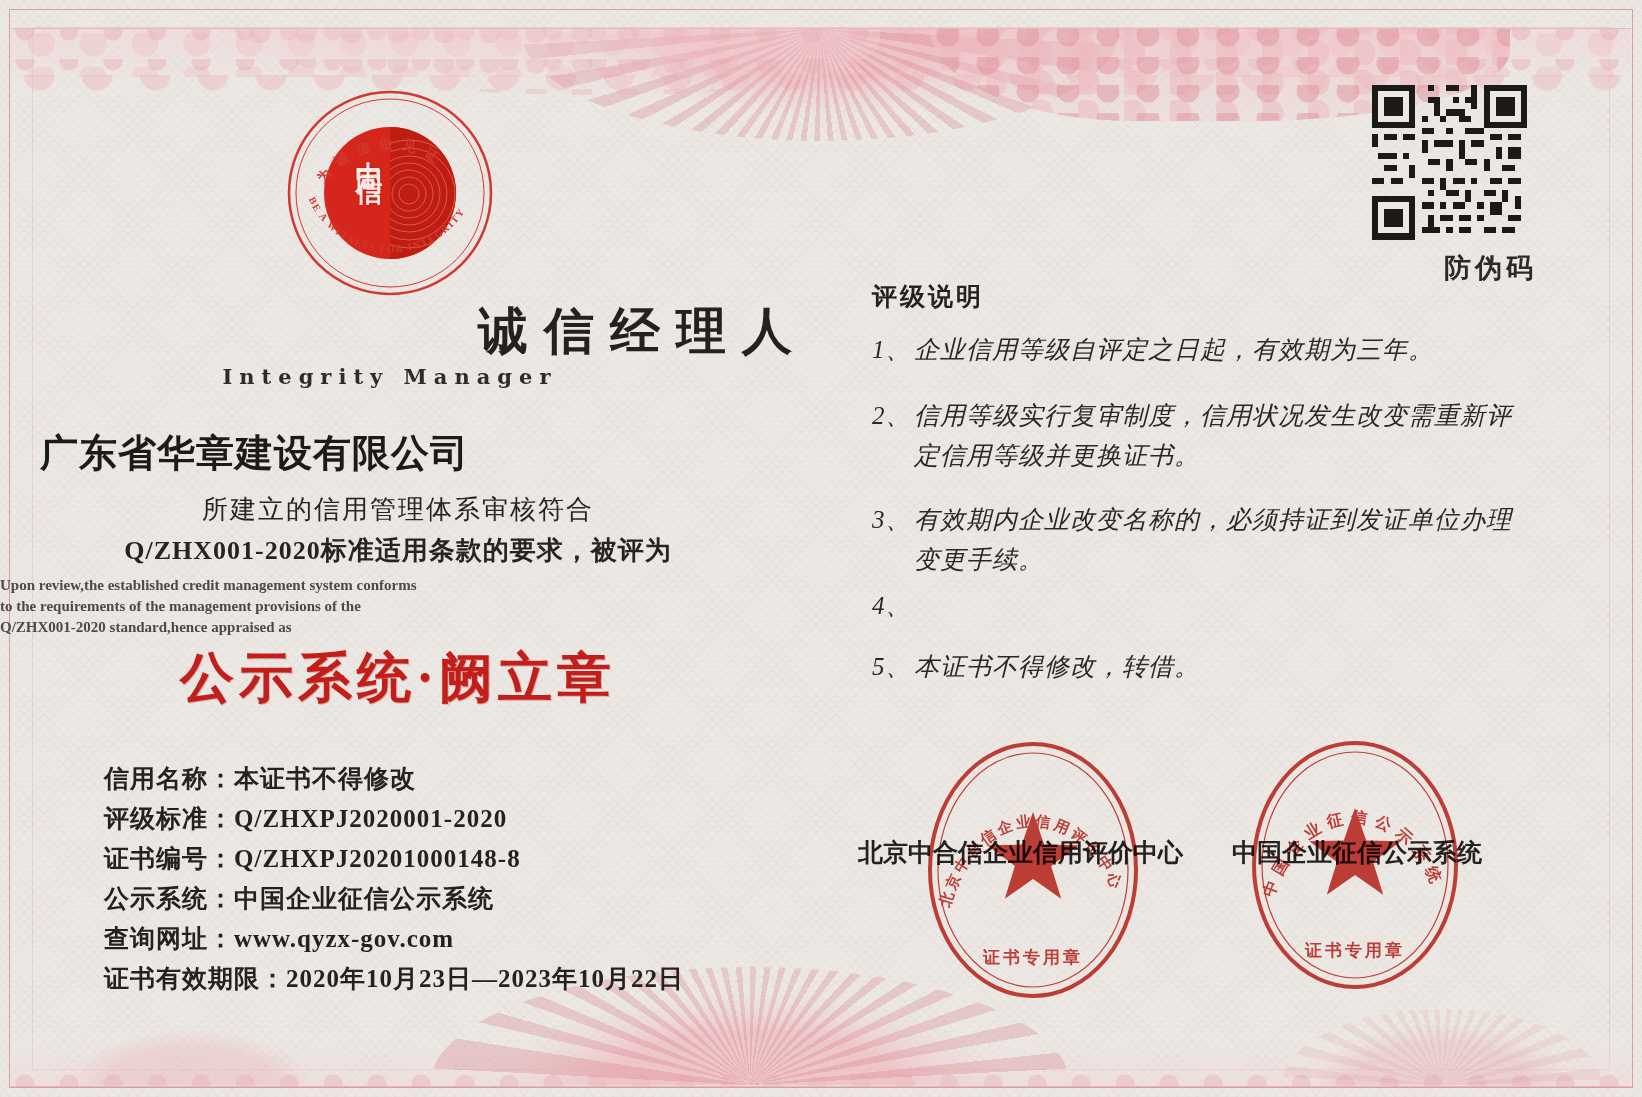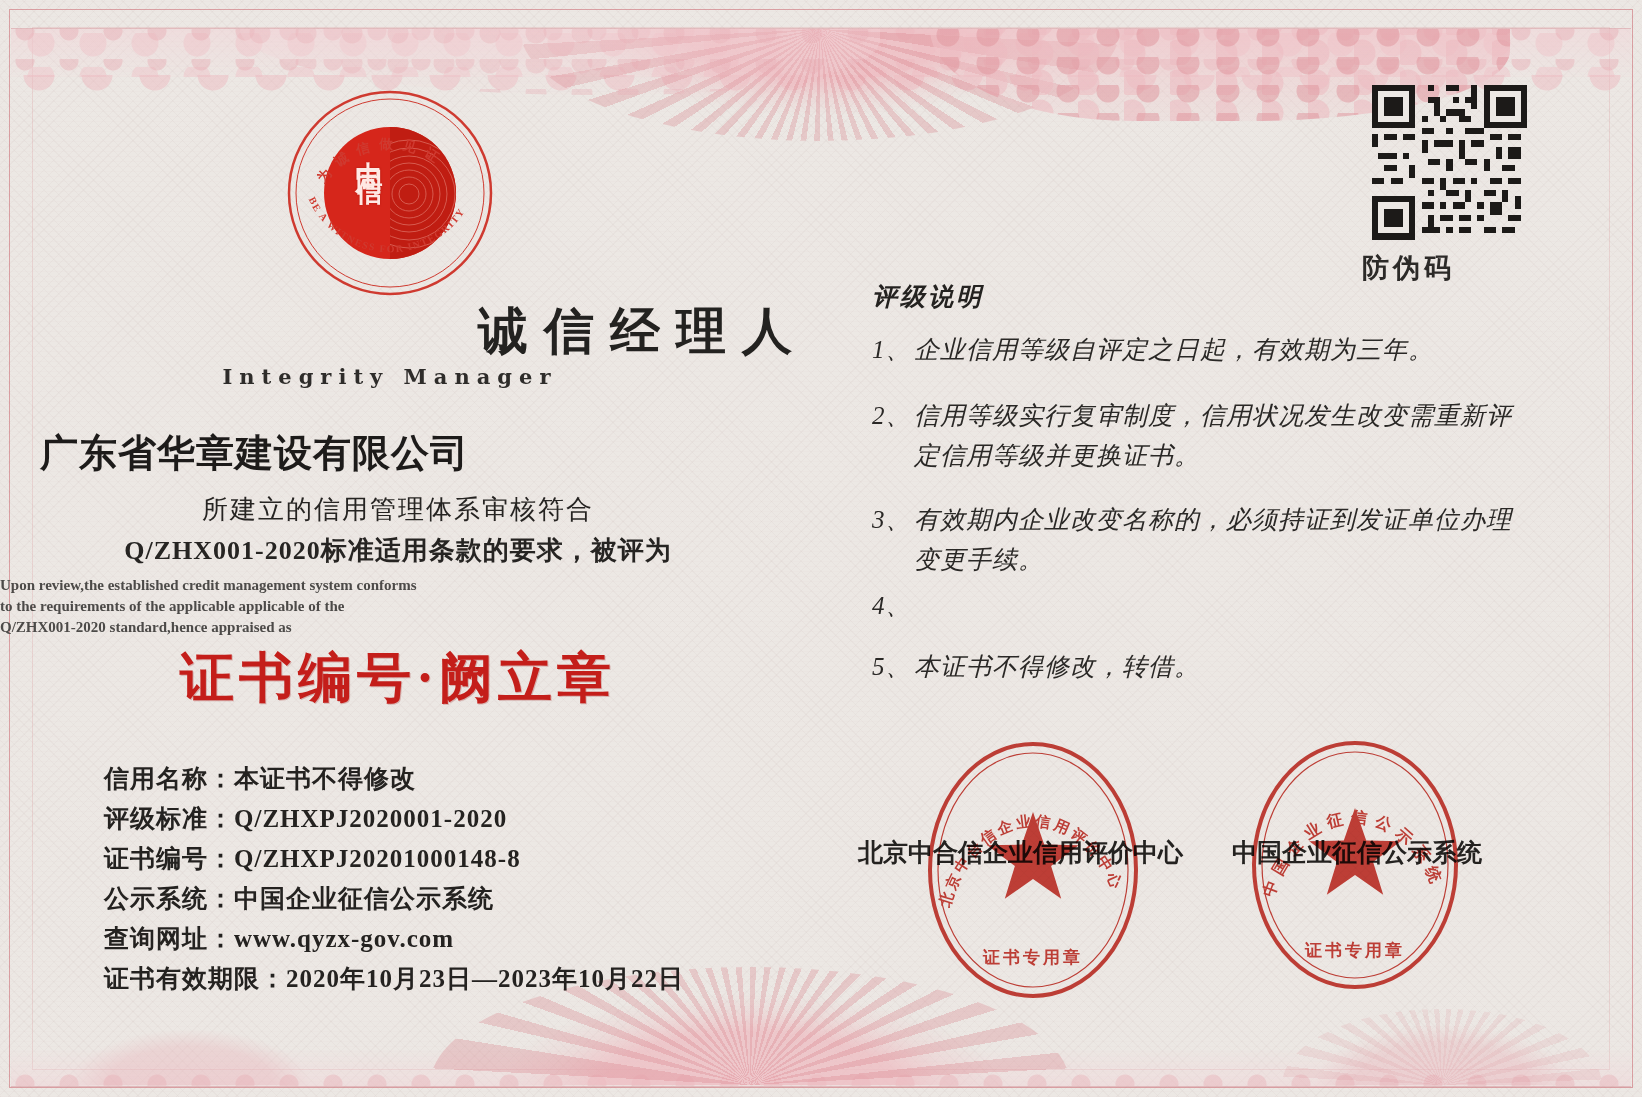--- a/index.html
+++ b/index.html
@@ -122,26 +122,26 @@
     position:absolute;left:0;top:642px;width:796px;text-align:center;
     font-size:54px;font-weight:bold;color:#c41e1a;letter-spacing:5px;
     text-shadow:1px 1px 0 rgba(150,20,20,.25);
   }
   .details{position:absolute;left:104px;top:762px;}
   .detail-row{height:40px;font-size:25px;font-weight:bold;color:#242220;letter-spacing:1px;white-space:nowrap;}
   .detail-row .val{font-family:"Liberation Serif", serif;}
   
   .qr{position:absolute;left:1372px;top:83px;width:155px;height:158px;}
   .qr-label{
-    position:absolute;left:1362px;top:250px;width:175px;text-align:left;
+    position:absolute;left:1362px;top:250px;width:175px;text-align:right;
     font-size:27px;color:#2c2a28;letter-spacing:4px;font-weight:bold;
   }
   .notes-title{
     position:absolute;left:872px;top:280px;
-    font-size:25px;font-weight:bold;color:#242220;letter-spacing:3px;font-style:italic;
+    font-size:25px;font-weight:bold;color:#242220;letter-spacing:3px;
   }
   .note{position:absolute;left:872px;width:710px;display:flex;
     font-size:25px;color:#2a2826;line-height:40px;font-style:italic;letter-spacing:1px;}
   .note .num{width:42px;flex:none;}
   .note1{top:330px;} .note2{top:396px;} .note3{top:500px;} .note4{top:586px;} .note5{top:647px;}
   
   .issuer-name{position:absolute;top:836px;font-size:25px;font-weight:bold;color:#242220;white-space:nowrap;}
   .issuer-left{left:858px;}
   .issuer-right{left:1232px;}
   .seal{position:absolute;mix-blend-mode:multiply;opacity:.92;}
@@ -194,24 +194,24 @@
   </svg>
   <div class="emblem-center-text">中同信</div>
 
   <div class="title">诚信经理人</div>
   <div class="subtitle">Integrity Manager</div>
   <div class="company">广东省华章建设有限公司</div>
   <div class="stmt1">所建立的信用管理体系审核符合</div>
   <div class="stmt2">Q/ZHX001-2020标准适用条款的要求，被评为</div>
   <div class="stmt-en">
     <div>Upon review,the established credit management system conforms</div>
-    <div>to the requirements of the applicable applicable of the</div>
+    <div>to the requirements of the management provisions of the</div>
     <div>Q/ZHX001-2020 standard,hence appraised as</div>
   </div>
-  <div class="award">证书编号·阙立章</div>
+  <div class="award">公示系统·阙立章</div>
 
   <div class="details">
     <div class="detail-row"><span>信用名称：</span><span class="val">本证书不得修改</span></div>
     <div class="detail-row"><span>评级标准：</span><span class="val">Q/ZHXPJ2020001-2020</span></div>
     <div class="detail-row"><span>证书编号：</span><span class="val">Q/ZHXPJ20201000148-8</span></div>
     <div class="detail-row"><span>公示系统：</span><span class="val">中国企业征信公示系统</span></div>
     <div class="detail-row"><span>查询网址：</span><span class="val">www.qyzx-gov.com</span></div>
     <div class="detail-row"><span>证书有效期限：</span><span class="val">2020年10月23日—2023年10月22日</span></div>
   </div>
 

